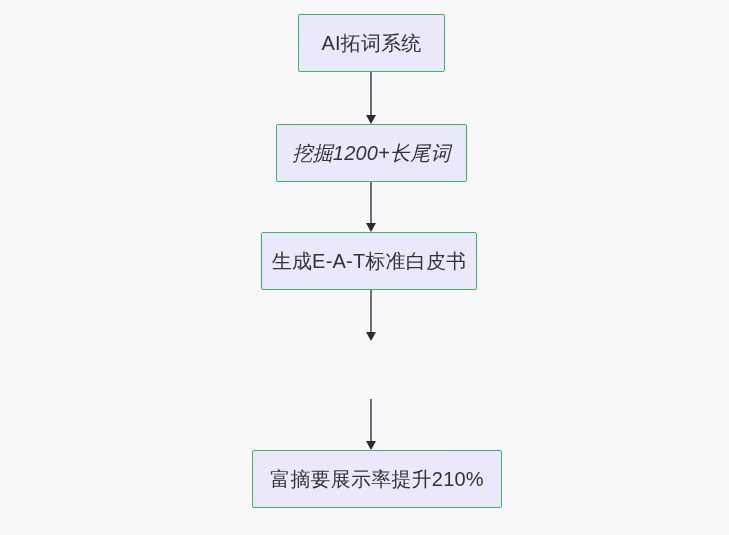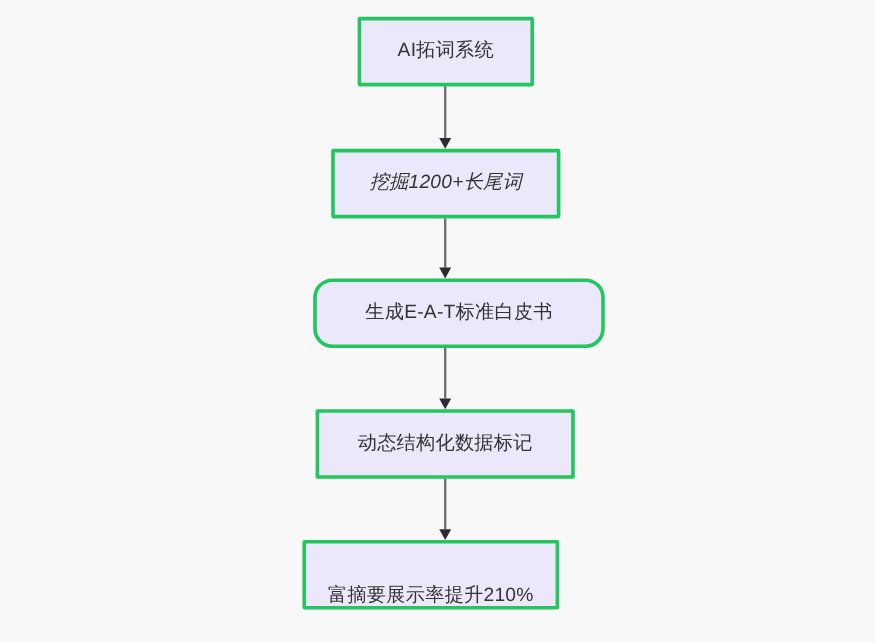--- a/index.html
+++ b/index.html
@@ -22,24 +22,24 @@
     background: #f8f8f8;
   }
 
   .node {
     position: absolute;
     box-sizing: border-box;
     display: flex;
     align-items: center;
     justify-content: center;
     background: #ebe8fc;
-    border: 3px solid #22c55e;
+    border: 1px solid #22c55e;
     border-radius: 2px;
     color: #333333;
-    font-size: 16px;
+    font-size: 20px;
     line-height: 1;
     letter-spacing: 0.2px;
     white-space: nowrap;
     user-select: none;
   }
 
   .node-label {
     display: block;
     text-align: center;
   }
@@ -55,23 +55,23 @@
     width: 0;
     height: 0;
     border-left: 5px solid transparent;
     border-right: 5px solid transparent;
     border-top: 9px solid #2b2b33;
   }
 
   
   #node-0 { left: 298px; top: 14px;  width: 147px; height: 58px; }
   #node-1 { left: 276px; top: 124px; width: 191px; height: 58px; font-style: italic; }
-  #node-2 { left: 261px; top: 232px; width: 243px; height: 58px; border-radius: 16px; }
+  #node-2 { left: 261px; top: 232px; width: 216px; height: 58px; }
   #node-3 { left: 263px; top: 341px; width: 216px; height: 58px; }
-  #node-4 { left: 252px; top: 450px; width: 214px; height: 58px; align-items: flex-end; }
+  #node-4 { left: 252px; top: 450px; width: 250px; height: 58px; }
 
   
   #conn-0 { left: 370px; top: 72px;  height: 43px; }
   #conn-1 { left: 370px; top: 182px; height: 41px; }
   #conn-2 { left: 370px; top: 290px; height: 42px; }
   #conn-3 { left: 370px; top: 399px; height: 42px; }
 
   #arrow-0 { left: 366px; top: 115px; }
   #arrow-1 { left: 366px; top: 223px; }
   #arrow-2 { left: 366px; top: 332px; }
@@ -96,23 +96,20 @@
   <div class="connector" id="conn-1"></div>
   <div class="arrowhead" id="arrow-1"></div>
 
   <div class="node" id="node-2">
     <span class="node-label">生成E-A-T标准白皮书</span>
   </div>
 
   <div class="connector" id="conn-2"></div>
   <div class="arrowhead" id="arrow-2"></div>
 
-  <div class="node" id="node-3">
-    <span class="node-label">动态结构化数据标记</span>
-  </div>
 
   <div class="connector" id="conn-3"></div>
   <div class="arrowhead" id="arrow-3"></div>
 
   <div class="node" id="node-4">
     <span class="node-label">富摘要展示率提升210%</span>
   </div>
 
 </div>
 

